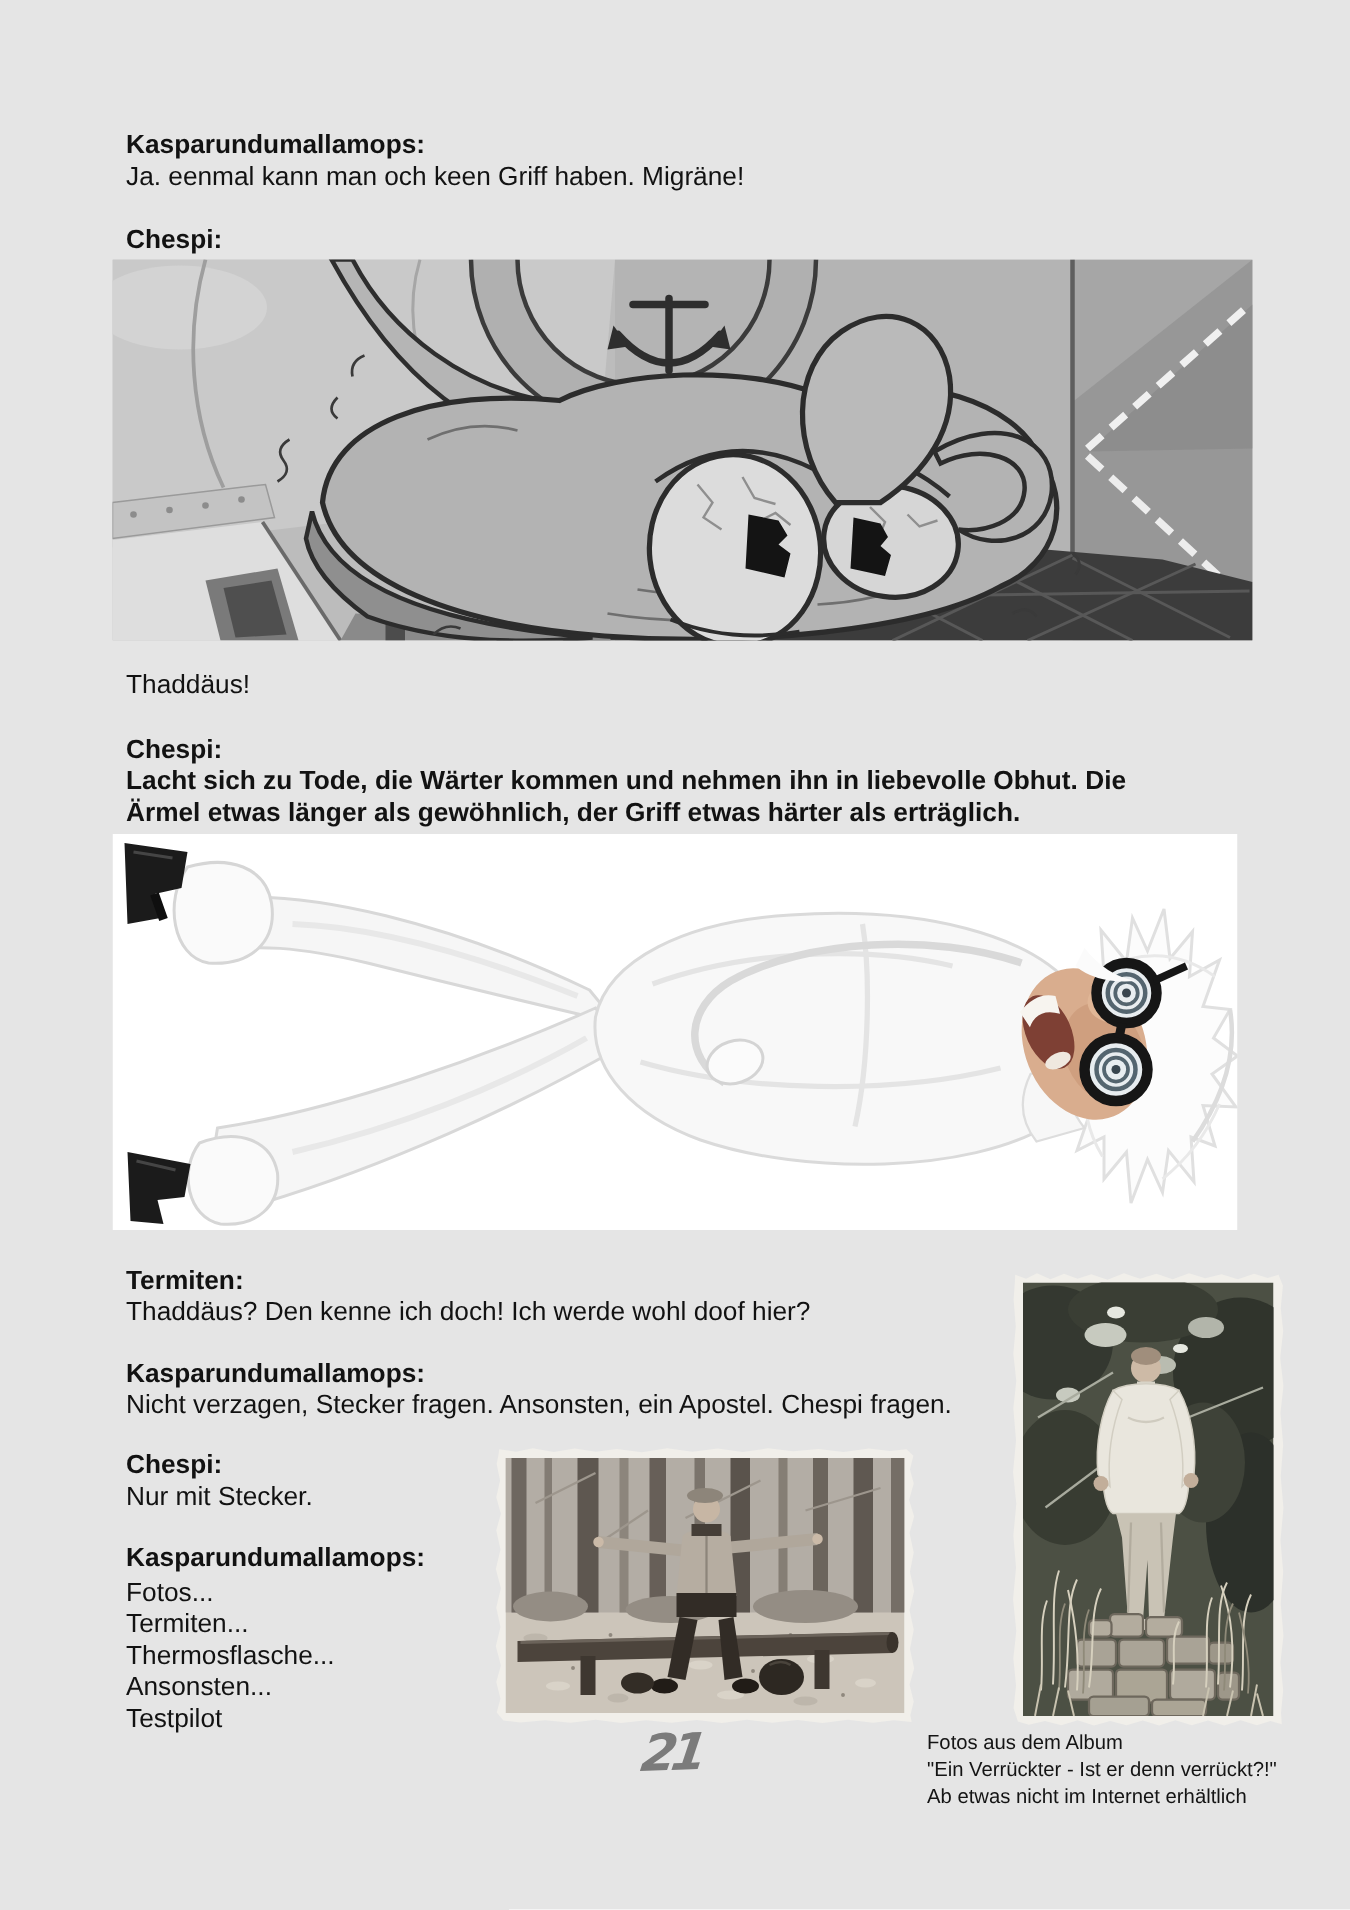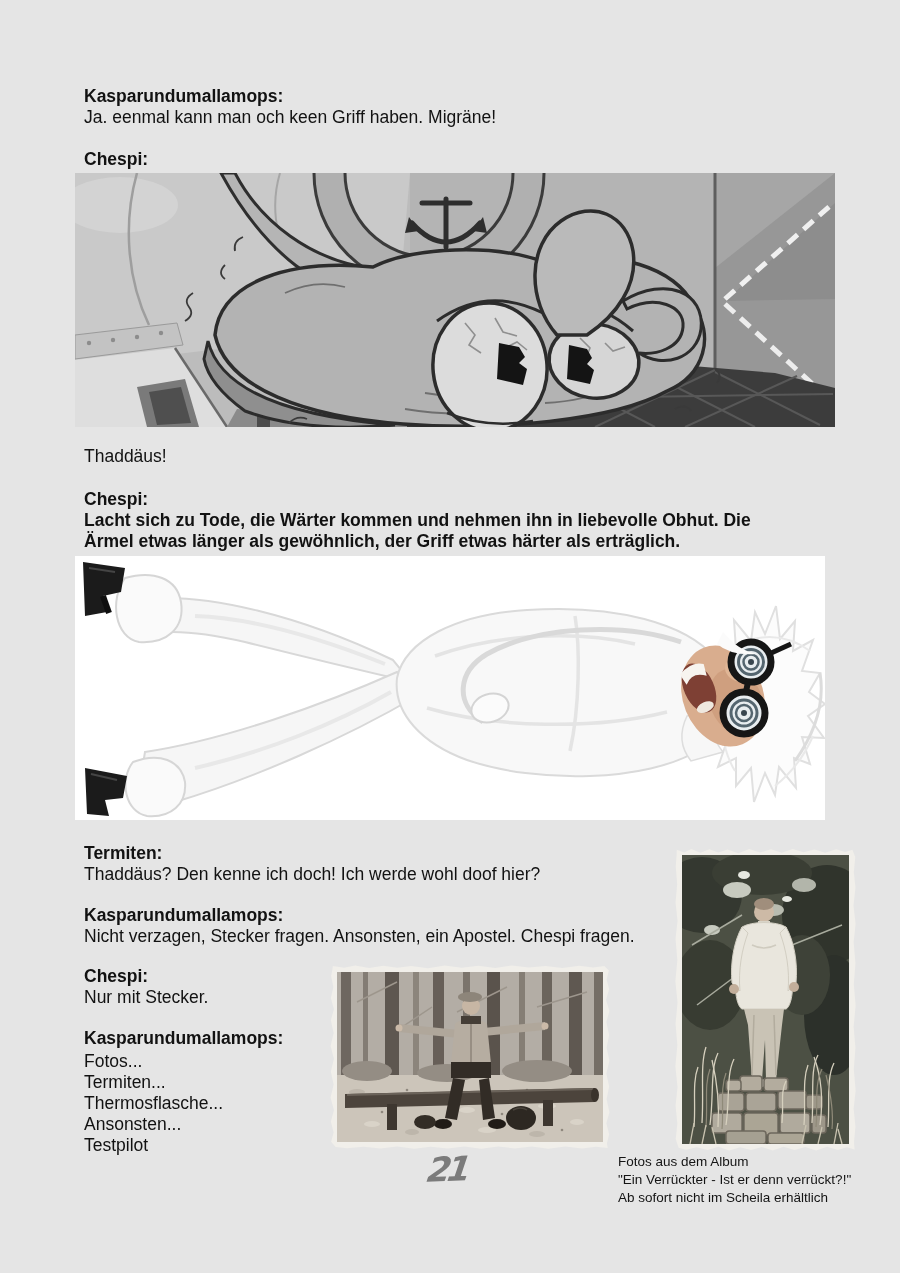--- a/index.html
+++ b/index.html
@@ -384,16 +384,16 @@
           <path d="M160,289 L156,274"></path>
       </g>
     </svg>
   </div>
 
   <div class="pagenum">21</div>
 
   <div class="caption">
     <div>Fotos aus dem Album</div>
     <div>"Ein Verrückter - Ist er denn verrückt?!"</div>
-    <div>Ab sofort nicht im Scheila erhältlich</div>
+    <div>Ab etwas nicht im Internet erhältlich</div>
   </div>
 
 </div>
 
 </body></html>

